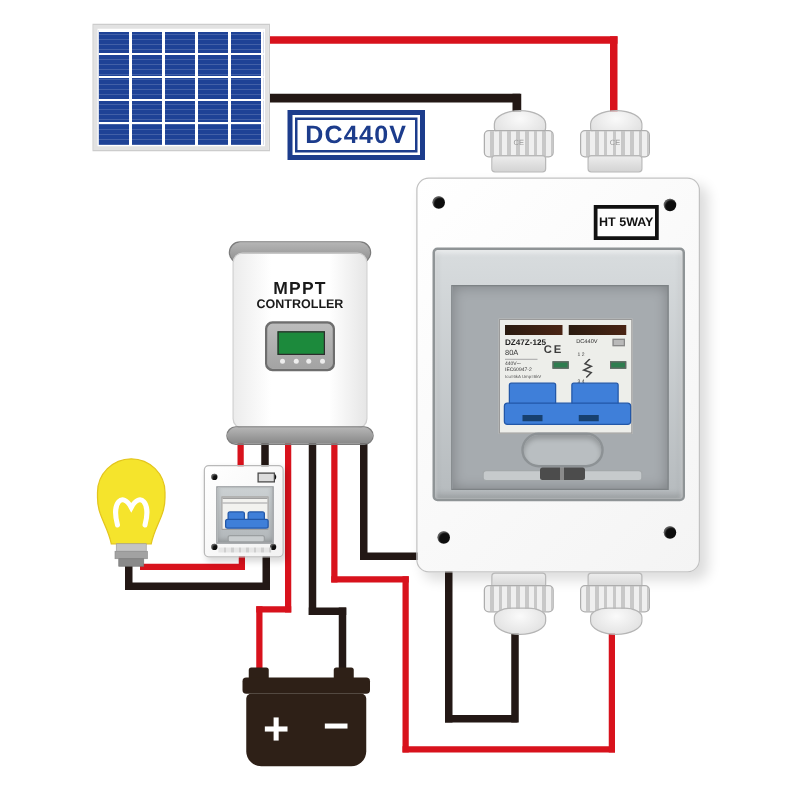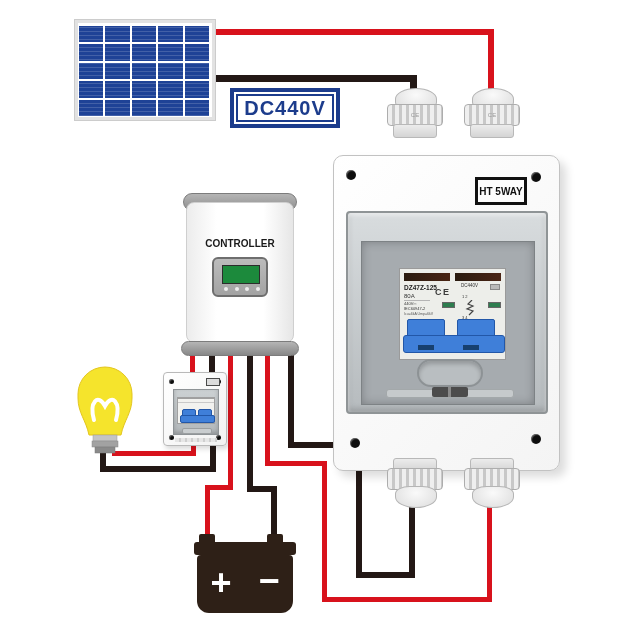--- a/index.html
+++ b/index.html
@@ -76,39 +76,40 @@
       <span style="font-weight:800;font-size:20px;letter-spacing:1px;color:var(--label-navy,#1c3c8c);">DC440V</span>
     </div>
   </div>
 
   <div class="dev" style="left:183px;top:193px;width:114px;height:165px;">
     <div style="position:absolute;left:0;top:0;width:114px;height:18px;background:linear-gradient(#b5b5b5,#8e8e8e);
                 border-radius:9px;border:1px solid #7c7c7c;box-sizing:border-box;"></div>
     <div style="position:absolute;left:3px;top:9px;width:108px;height:141px;border-radius:8px;
                 background:linear-gradient(90deg,#ececec,#ffffff 28%,#ffffff 72%,#e6e6e6);
                 border:1px solid #cfcfcf;box-sizing:border-box;"></div>
+    <div class="tinytxt" style="left:0;top:30px;width:114px;text-align:center;font-size:14px;font-weight:bold;color:#1a1a1a;letter-spacing:1px;">MPPT</div>
     <div class="tinytxt" style="left:0;top:45px;width:114px;text-align:center;font-size:10px;font-weight:bold;color:#1a1a1a;">CONTROLLER</div>
     <div style="position:absolute;left:29px;top:64px;width:56px;height:40px;background:linear-gradient(#bcbcbc,#a3a3a3);
                 border:2px solid #6e6e6e;border-radius:6px;box-sizing:border-box;">
       <div style="position:absolute;left:8px;top:6px;width:36px;height:17px;background:#1c8a3c;border:1px solid #2c2c2c;"></div>
       <div style="position:absolute;left:10px;top:28px;width:36px;height:4px;
                 display:flex;justify-content:space-between;">
         <span style="width:4px;height:4px;border-radius:50%;background:#ededed;"></span>
         <span style="width:4px;height:4px;border-radius:50%;background:#ededed;"></span>
         <span style="width:4px;height:4px;border-radius:50%;background:#ededed;"></span>
         <span style="width:4px;height:4px;border-radius:50%;background:#ededed;"></span>
       </div>
     </div>
     <div style="position:absolute;left:-2px;top:148px;width:118px;height:15px;background:linear-gradient(#b5b5b5,#888888);
                 border-radius:8px;border:1px solid #7c7c7c;box-sizing:border-box;"></div>
   </div>
 
   <div class="dev" style="left:333px;top:142px;width:227px;height:316px;background:linear-gradient(135deg,#ffffff,#f4f4f4);
               border:1px solid #c2c2c2;border-radius:10px;box-sizing:border-box;
-              box-shadow:6px 6px 10px rgba(0,0,0,.14);margin-top:13px;">
+              box-shadow:6px 6px 10px rgba(0,0,0,.14);">
     <div class="screw" style="left:12px;top:14px;width:10px;height:10px;"></div>
     <div class="screw" style="left:197px;top:16px;width:10px;height:10px;"></div>
     <div class="screw" style="left:16px;top:282px;width:10px;height:10px;"></div>
     <div class="screw" style="left:197px;top:278px;width:10px;height:10px;"></div>
 
     <div style="position:absolute;left:141px;top:21px;width:52px;height:28px;background:#fdfdfd;border:3px solid #111;
                 box-sizing:border-box;display:flex;align-items:center;justify-content:center;">
       <span style="font-size:10px;font-weight:bold;color:#111;white-space:nowrap;">HT 5WAY</span>
     </div>
 

